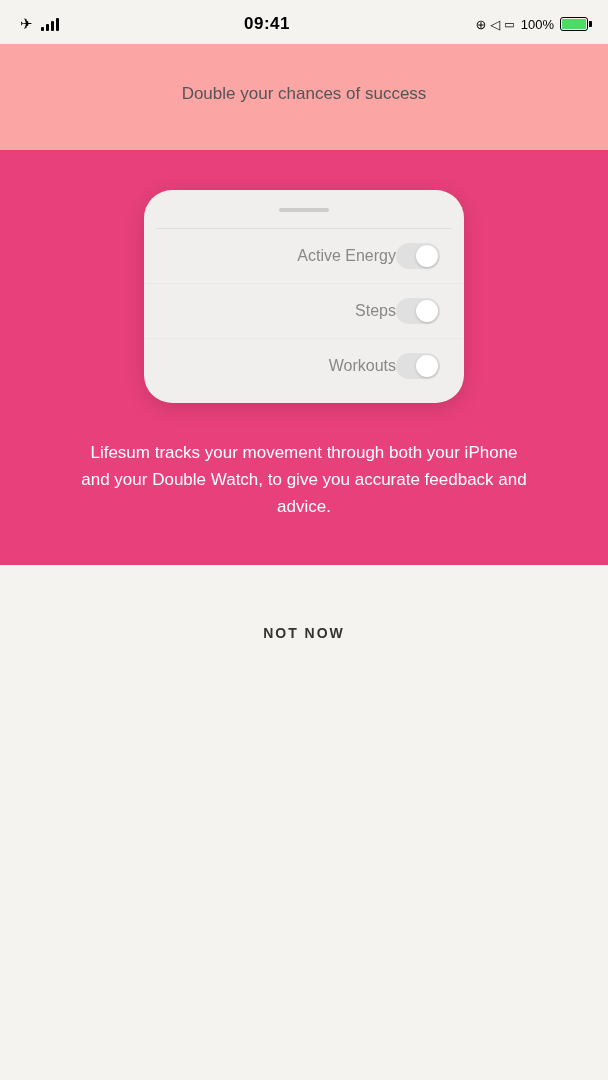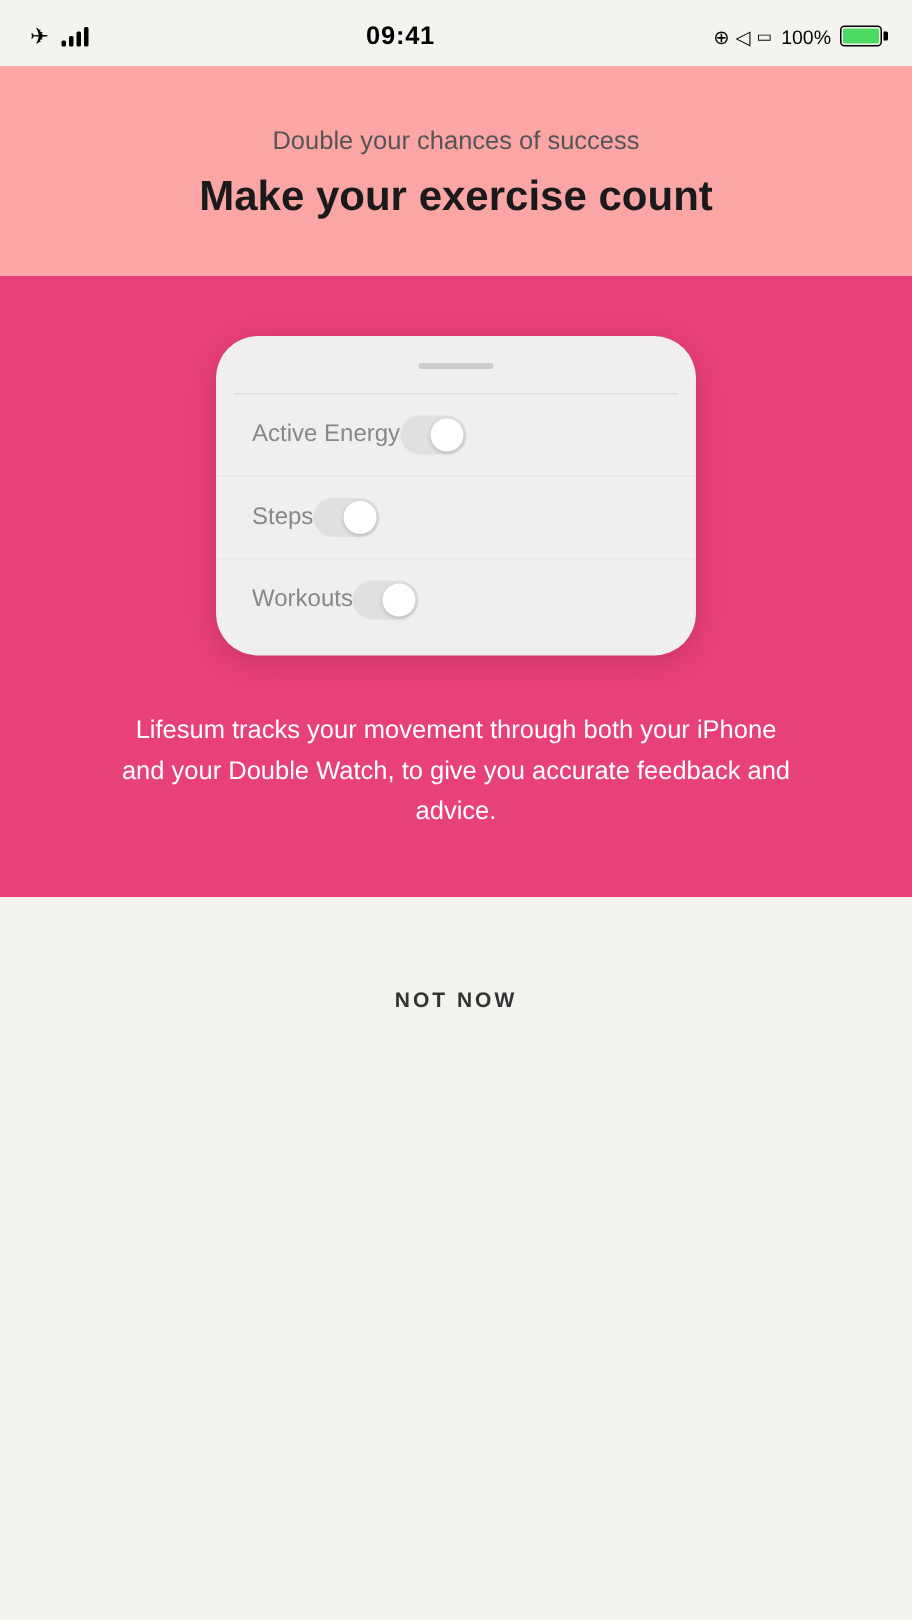--- a/index.html
+++ b/index.html
@@ -155,21 +155,21 @@
     }
 
     .phone-divider-top {
       height: 1px;
       background: #ddd;
       margin: 0 12px 0 12px;
     }
 
     .toggle-row {
       display: flex;
-      justify-content: flex-start;
+      justify-content: flex-end;
       align-items: center;
       padding: 14px 24px;
       border-bottom: 1px solid #e8e8e8;
     }
 
     .toggle-row:last-child {
       border-bottom: none;
     }
 
     .toggle-label {
@@ -278,21 +278,20 @@
     <div class="battery-container">
       <div class="battery-icon">
         <div class="battery-fill"></div>
       </div>
     </div>
   </div>
 </div>
 
 <div class="top-section">
   <p class="subtitle">Double your chances of success</p>
-  <h1 class="title">Make your exercise count</h1>
 </div>
 
 <div class="pink-section">
 
   <div class="phone-mockup">
     <div class="phone-notch"></div>
     <div class="phone-divider-top"></div>
 
     <div class="toggle-row">
       <span class="toggle-label">Active Energy</span>

